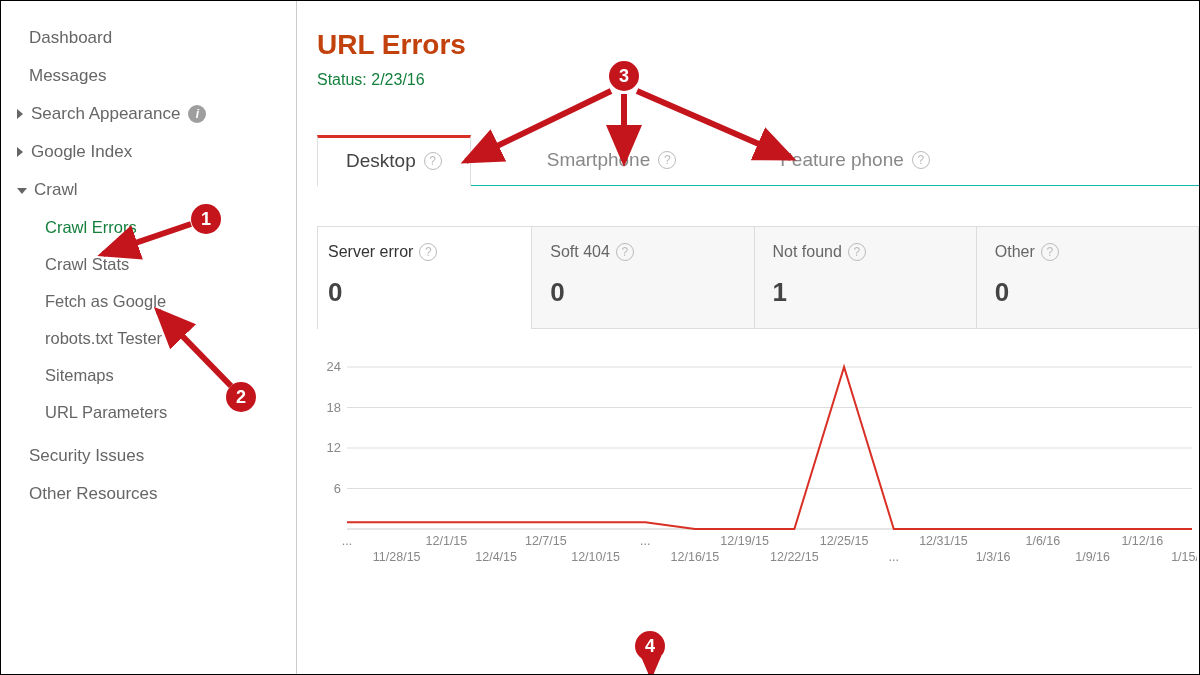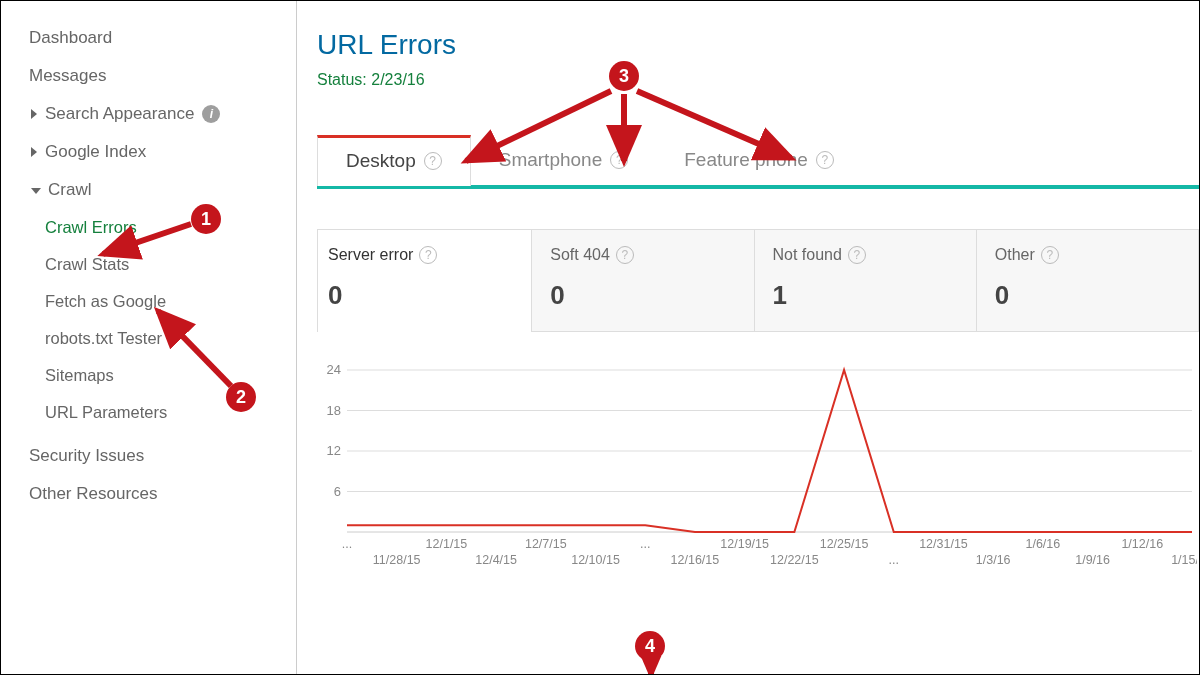--- a/index.html
+++ b/index.html
@@ -23,21 +23,21 @@
   .sidebar .nav-item,
   .sidebar .nav-parent,
   .sidebar .nav-child {
     display: flex;
     align-items: center;
     padding: 9px 10px 9px 28px;
     cursor: pointer;
     font-size: 17px;
     color: #666;
   }
-  .sidebar .nav-parent { padding-left: 30px; }
+  .sidebar .nav-parent { padding-left: 16px; }
   .sidebar .nav-parent .caret {
     width: 0; height: 0;
     border-top: 5px solid transparent;
     border-bottom: 5px solid transparent;
     border-left: 6px solid #666;
     margin-right: 8px;
   }
   .sidebar .nav-parent.open .caret {
     border-left: 5px solid transparent;
     border-right: 5px solid transparent;
@@ -59,27 +59,28 @@
     font-weight: bold;
     font-style: italic;
     margin-left: 8px;
   }
   .divider { width: 1px; background: #ccc; margin-top: 0; }
   .main {
     flex: 1;
     padding: 28px 0 0 20px;
     overflow: hidden;
   }
-  .page-title { font-size: 28px; color: #0369a1; font-weight: 400; }
+  .page-title { font-size: 28px; color: #c2410c; font-weight: 700; }
   .status-line { font-size: 16px; color: #15803d; margin-top: 10px; }
   .tabs {
     display: flex;
     margin-top: 46px;
-    border-bottom: 4px solid #14b8a6;
+    border-bottom: 1px solid #14b8a6;
     position: relative;
+    gap: 48px;
   }
   .tab {
     padding: 14px 28px 14px 28px;
     font-size: 19px;
     color: #888;
     cursor: pointer;
     display: flex;
     align-items: center;
     gap: 8px;
     position: relative;

